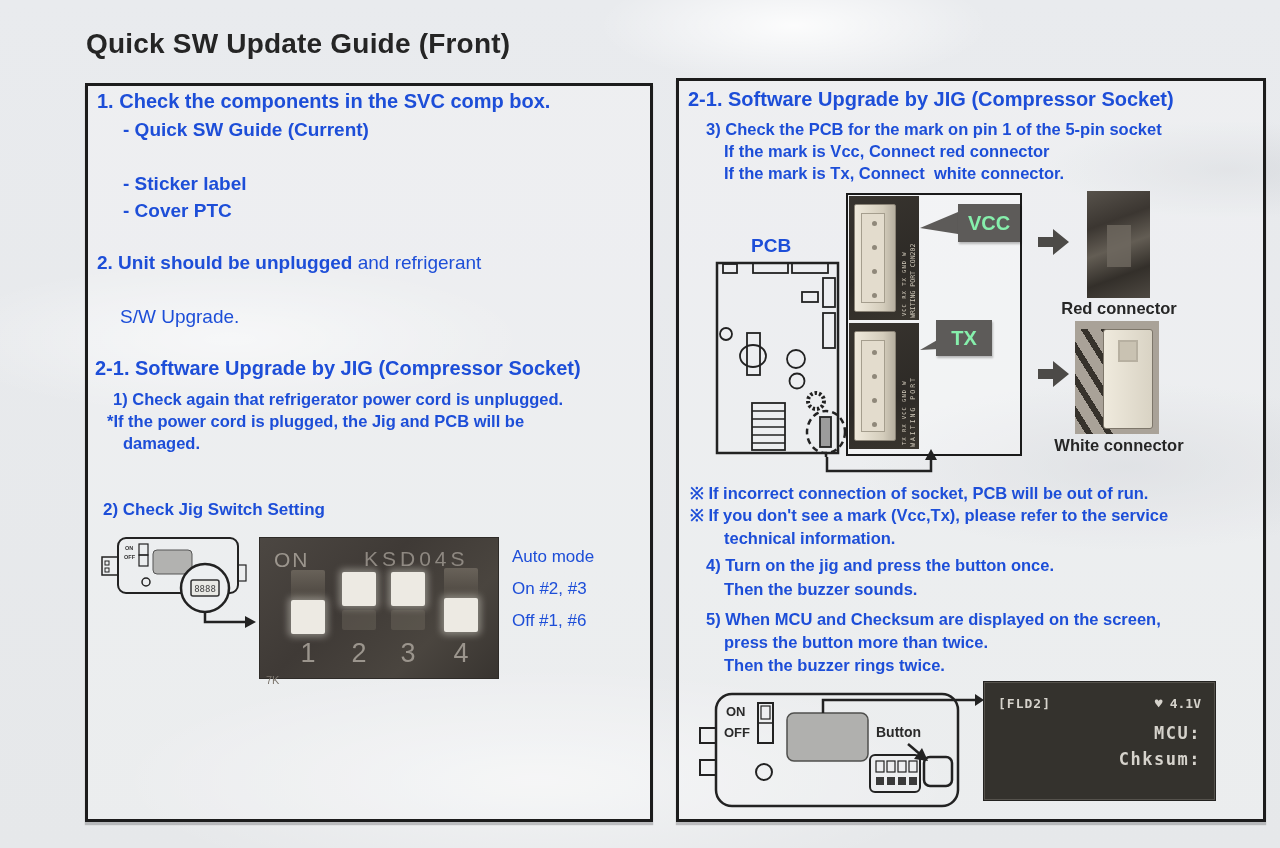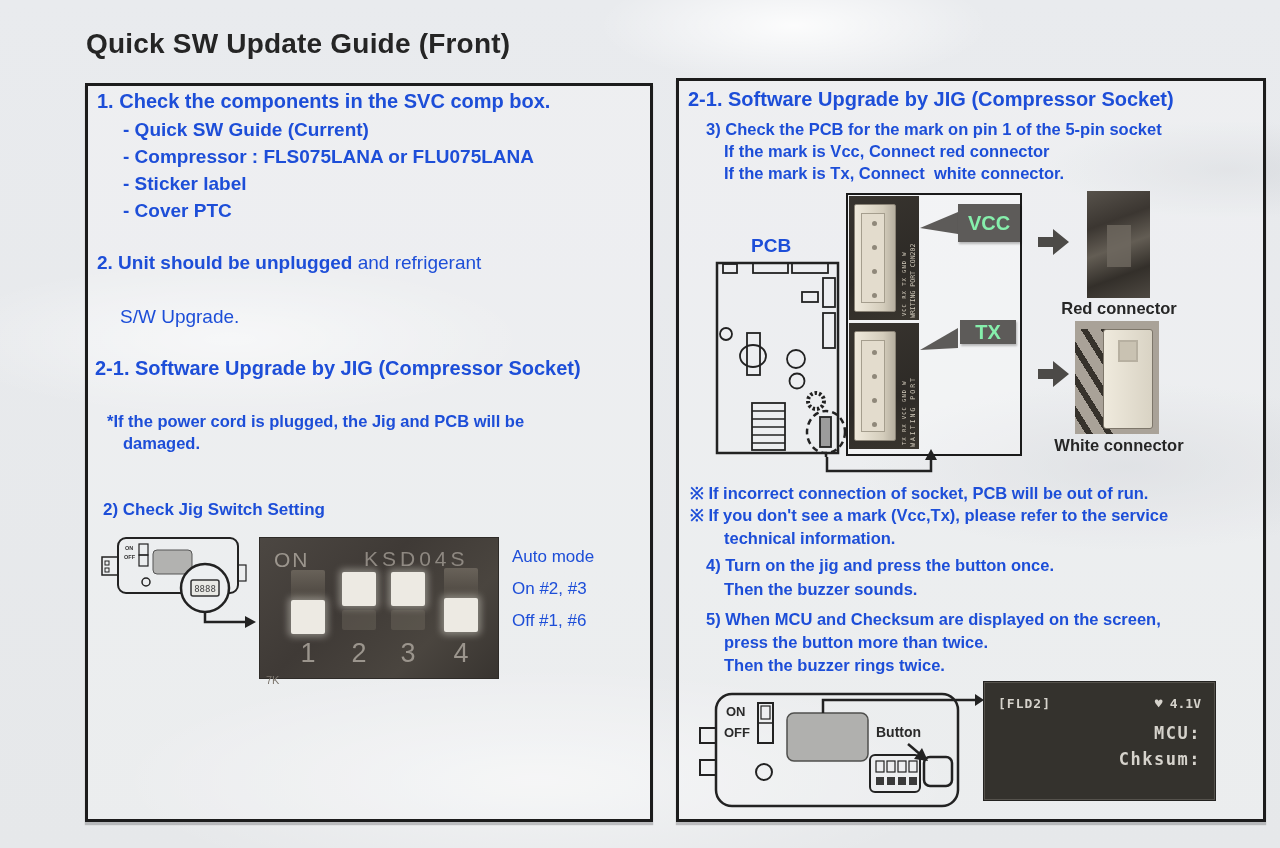--- a/index.html
+++ b/index.html
@@ -73,28 +73,28 @@
 <body>
 
 <div class="page">
 
   <div class="t b28" style="left:86px;top:28px;">Quick SW Update Guide (Front)</div>
 
   <div class="box" style="left:85px;top:83px;width:562px;height:733px;"></div>
 
   <div class="t b20" style="left:97px;top:90px;">1. Check the components in the SVC comp box.</div>
   <div class="t b19" style="left:123px;top:119px;">- Quick SW Guide (Current)</div>
-  <div class="t b19" style="left:123px;top:146px;">- Compressor : FLS075LANA or FLU075LANA</div>
   <div class="t b19" style="left:123px;top:173px;">- Sticker label</div>
   <div class="t b19" style="left:123px;top:200px;">- Cover PTC</div>
 
   <div class="t r19" style="left:97px;top:252px;"><span style="font-weight:bold;">2. Unit should be unplugged</span><span> and refrigerant</span></div>
   <div class="t r19" style="left:120px;top:306px;">S/W Upgrade.</div>
 
   <div class="t b20" style="left:95px;top:357px;">2-1. Software Upgrade by JIG (Compressor Socket)</div>
+  <div class="t b16" style="left:113px;top:390px;">1) Check again that refrigerator power cord is unplugged.</div>
   <div class="t b16" style="left:107px;top:412px;">*If the power cord is plugged, the Jig and PCB will be</div>
   <div class="t b16" style="left:123px;top:434px;">damaged.</div>
 
   <div class="t b17" style="left:103px;top:500px;">2) Check Jig Switch Setting</div>
 
   <svg style="left:95px;top:535px;z-index:3;" width="170" height="115" viewBox="0 0 170 115">
     <rect x="23" y="3" width="120" height="55" rx="8" class="ln" stroke-width="2" fill="rgba(255,255,255,.25)"></rect>
     <rect x="7" y="22" width="16" height="18" class="ln" stroke-width="1.5"></rect>
     <rect x="10" y="26" width="4" height="4" class="ln" stroke-width="1"></rect>
     <rect x="10" y="33" width="4" height="4" class="ln" stroke-width="1"></rect>
@@ -163,21 +163,21 @@
       <div class="pin-dot" style="left:17px;top:18px;"></div>
       <div class="pin-dot" style="left:17px;top:42px;"></div>
       <div class="pin-dot" style="left:17px;top:66px;"></div>
       <div class="pin-dot" style="left:17px;top:90px;"></div>
     </div>
     <div class="silk" style="right:12px;top:4px;height:118px;font-size:5.5px;letter-spacing:1px;">TX RX VCC GND W</div>
     <div class="silk" style="right:2px;top:2px;height:122px;font-size:6.5px;letter-spacing:2px;">WAITING PORT</div>
   </div>
 
   <div class="callout" style="left:958px;top:204px;width:62px;height:38px;">VCC</div>
-  <div class="callout" style="left:960px;top:320px;width:56px;height:24px;">TX</div>
+  <div class="callout" style="left:936px;top:320px;width:56px;height:36px;">TX</div>
 
   <div class="photo red-photo" style="left:1087px;top:191px;width:63px;height:107px;">
     <div class="red-glint"></div>
   </div>
   <div class="conn-caption" style="left:1054px;top:299px;width:130px;">Red connector</div>
 
   <div class="photo white-photo" style="left:1075px;top:321px;width:84px;height:113px;">
     <div class="wires"></div>
     <div class="wc-body">
       <div class="wc-notch"></div>

